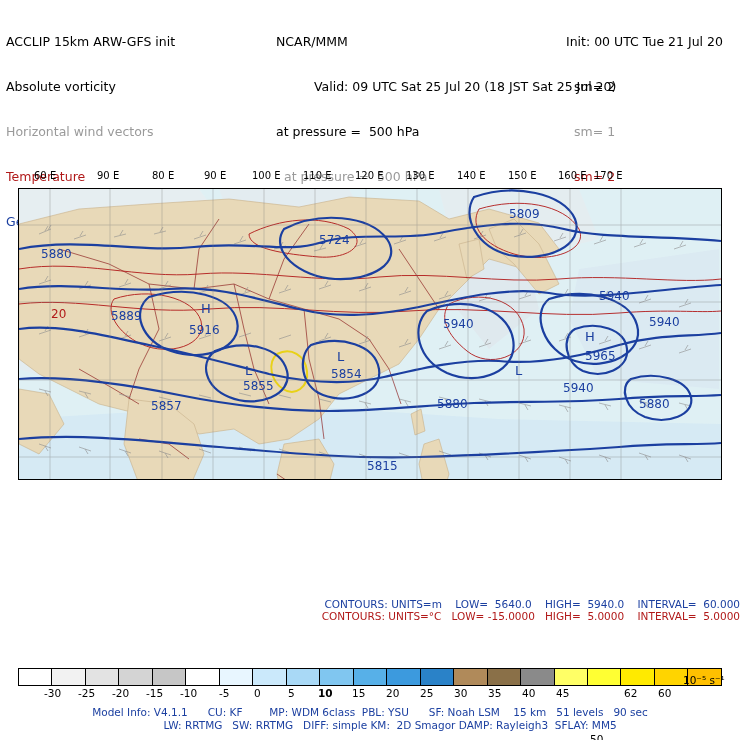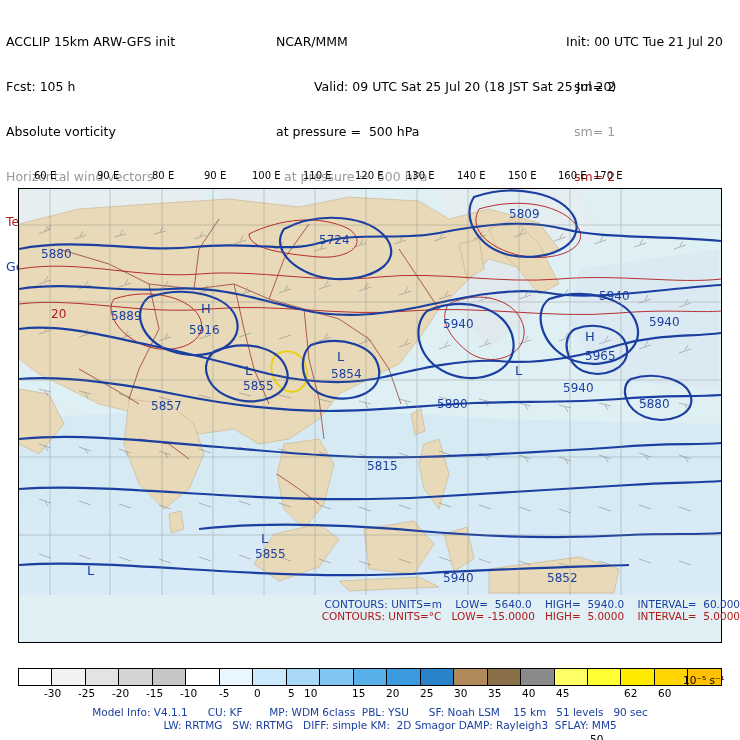--- a/index.html
+++ b/index.html
@@ -9,21 +9,21 @@
   
   .hdr{position:absolute;left:0;top:0;width:740px;height:100px;font-size:12.5px;}
   .hdr .col{position:absolute;white-space:pre;}
   .c-black{color:#000;}
   .c-grey{color:#9a9a9a;}
   .c-red{color:#b11919;}
   .c-blue{color:#1b3fa0;}
   .hdr .ln{line-height:15px;height:15px;white-space:pre;}
 
   
-  .mapwrap{position:absolute;left:18px;top:188px;width:704px;height:455px;border:1px solid #000;box-sizing:border-box;background:#dfeff3;overflow:hidden;}
+  .mapwrap{position:absolute;left:18px;top:188px;width:704px;height:292px;border:1px solid #000;box-sizing:border-box;background:#dfeff3;overflow:hidden;}
   .lonlab{position:absolute;top:170px;width:740px;height:16px;font-size:10px;color:#000;}
   .lonlab span{position:absolute;white-space:nowrap;}
   .latlab{position:absolute;width:740px;font-size:12.5px;color:#000;}
   .latlab span{position:absolute;white-space:nowrap;}
 
   .lbl{position:absolute;font-size:12px;color:#1b3fa0;font-family:"DejaVu Sans",sans-serif;white-space:nowrap;}
   .lbl.hl{font-size:13px;font-weight:normal;}
   .lbl.temp{color:#b11919;}
   .lbl.hgt{color:#1b3fa0;}
 
@@ -47,21 +47,20 @@
   svg{display:block;}
 </style>
 </head>
 <body>
 
 <div class="page">
 
   <div class="hdr">
     <div class="col" style="left:6px;top:4px;">
       <div class="ln c-black">ACCLIP 15km ARW-GFS init</div>
-      <div class="ln c-black">Fcst: 105 h</div>
       <div class="ln c-black">Absolute vorticity</div>
       <div class="ln c-grey">Horizontal wind vectors</div>
       <div class="ln c-red">Temperature</div>
       <div class="ln c-blue">Geopotential height</div>
     </div>
 
     <div class="col" style="left:276px;top:4px;">
       <div class="ln c-black">NCAR/MMM</div>
       <div class="ln c-black" style="margin-left:38px;">Valid: 09 UTC Sat 25 Jul 20 (18 JST Sat 25 Jul 20)</div>
       <div class="ln c-black">at pressure =  500 hPa</div>
@@ -437,21 +436,21 @@
 
     <div class="cticks">
       <span style="left:44px;">-30</span>
       <span style="left:78px;">-25</span>
       <span style="left:112px;">-20</span>
       <span style="left:146px;">-15</span>
       <span style="left:180px;">-10</span>
       <span style="left:219px;">-5</span>
       <span style="left:254px;">0</span>
       <span style="left:288px;">5</span>
-      <span style="left:304px;">10</span>
+      <span style="left:318px;font-weight:bold;">10</span>
       <span style="left:352px;">15</span>
       <span style="left:386px;">20</span>
       <span style="left:420px;">25</span>
       <span style="left:454px;">30</span>
       <span style="left:488px;">35</span>
       <span style="left:522px;">40</span>
       <span style="left:556px;">45</span>
       <span style="left:590px;margin-top:46px;">50</span>
       <span style="left:624px;">62</span>
       <span style="left:658px;">60</span>

